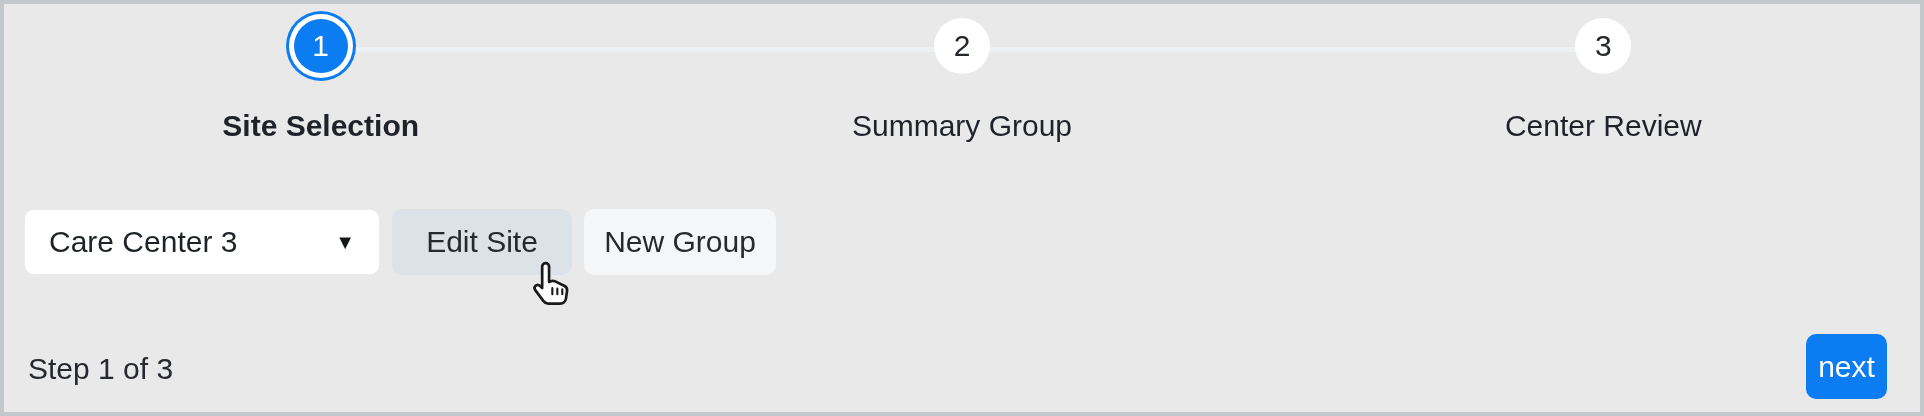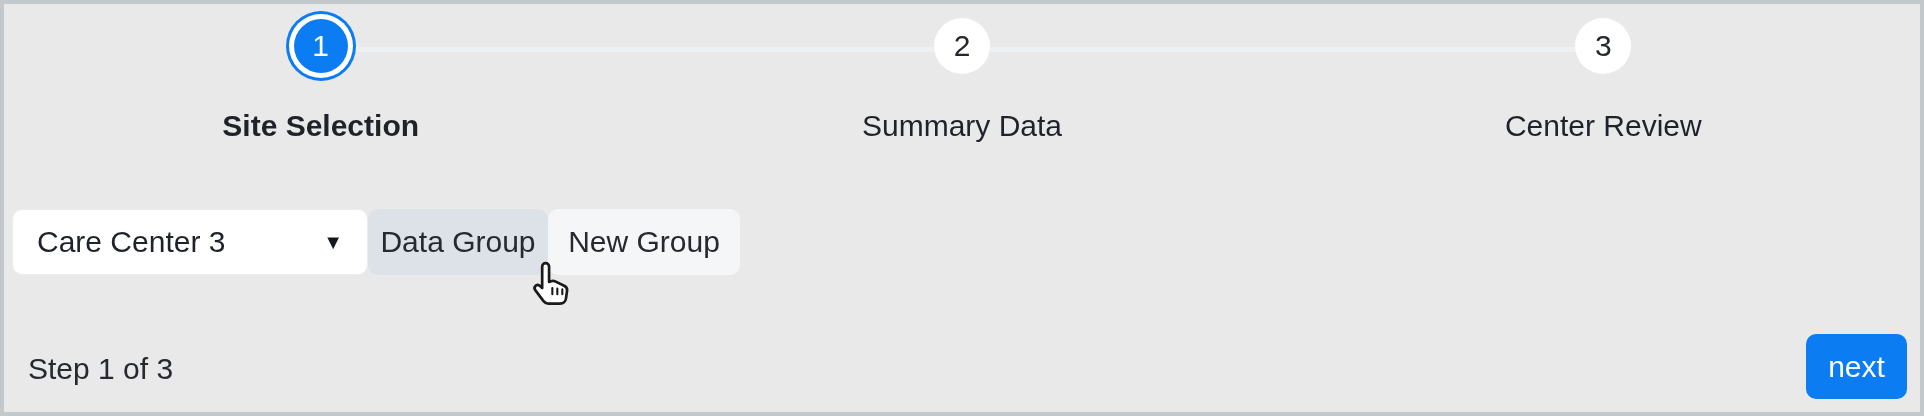--- a/index.html
+++ b/index.html
@@ -56,22 +56,22 @@
     margin-top: 16px;
     font-size: 30px;
     line-height: 36px;
     color: #1f2329;
     font-weight: 400;
   }
   .step-label.active { font-weight: 700; }
 
   
   .controls {
-    position: absolute; top: 209px; left: 12px;
-    display: flex; align-items: stretch; 
+    position: absolute; top: 209px; left: 24px;
+    display: flex; align-items: stretch; gap: 12px;
     height: 66px;
     justify-content: flex-end;
   }
   .select {
     width: 356px;
     background: #ffffff;
     border: 1px solid #ececee;
     border-radius: 10px;
     display: flex; align-items: center;
     padding: 0 24px;
@@ -104,21 +104,21 @@
   }
 
   
   .footer-text {
     position: absolute; left: 28px; top: 351px;
     font-size: 30px; line-height: 36px;
     color: #26292e;
   }
   .btn-next {
     position: absolute; left: 1806px; top: 334px;
-    width: 101px; height: 65px;
+    width: 81px; height: 65px;
     background: #0b7cf2;
     color: #ffffff;
     border: none; border-radius: 10px;
     font-family: "Liberation Sans", sans-serif;
     font-size: 30px;
     cursor: pointer;
   }
 </style>
 </head>
 <body>
@@ -136,39 +136,39 @@
       </div>
       <div class="step-label active">Site Selection</div>
     </div>
 
     <div class="step">
       <div class="circle-zone">
         <div class="circle">
           <span>2</span>
         </div>
       </div>
-      <div class="step-label">Summary Data</div>
+      <div class="step-label">Summary Group</div>
     </div>
 
     <div class="step">
       <div class="circle-zone">
         <div class="circle">
           <span>3</span>
         </div>
       </div>
       <div class="step-label">Center Review</div>
     </div>
   </div>
 
   <div class="controls">
     <div class="select">
       <span>Care Center 3</span>
       <span class="caret">▼</span>
     </div>
-    <button class="btn btn-edit">Data Group</button>
+    <button class="btn btn-edit">Edit Site</button>
     <button class="btn btn-new">New Group</button>
   </div>
 
   <svg class="cursor" width="46" height="52" viewBox="0 0 24 26">
     <path d="M9.2 1.6c1 0 1.8.8 1.8 1.8v8l1-.4c.3-.1.6-.2.9-.2.5 0 .9.1 1.3.3l4.9 2.4c.9.5 1.4 1.4 1.3 2.4l-.6 4.2c-.2 1.5-1.5 2.6-3 2.6h-6.2c-1 0-1.9-.5-2.5-1.3l-4.3-5.7c-.6-.8-.4-1.8.3-2.4.7-.5 1.6-.4 2.2.2l1.1 1.1V3.4c0-1 .8-1.8 1.8-1.8z" fill="#ffffff" stroke="#1a1a1a" stroke-width="1.4" stroke-linejoin="round"></path>
     <path d="M12.7 14.6v3.2 M15.3 14.9v2.9 M17.9 15.3v2.5" fill="none" stroke="#1a1a1a" stroke-width="1.1" stroke-linecap="round"></path>
   </svg>
 
   <div class="footer-text">Step 1 of 3</div>
   <button class="btn-next">next</button>

